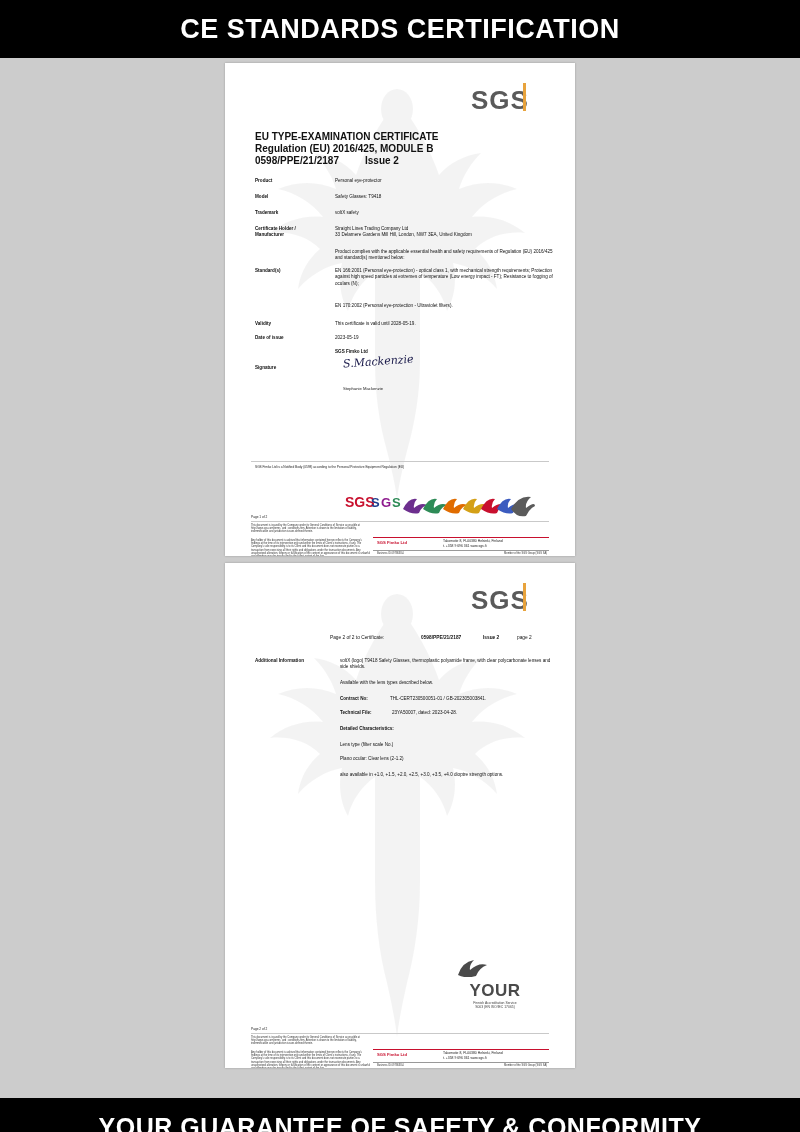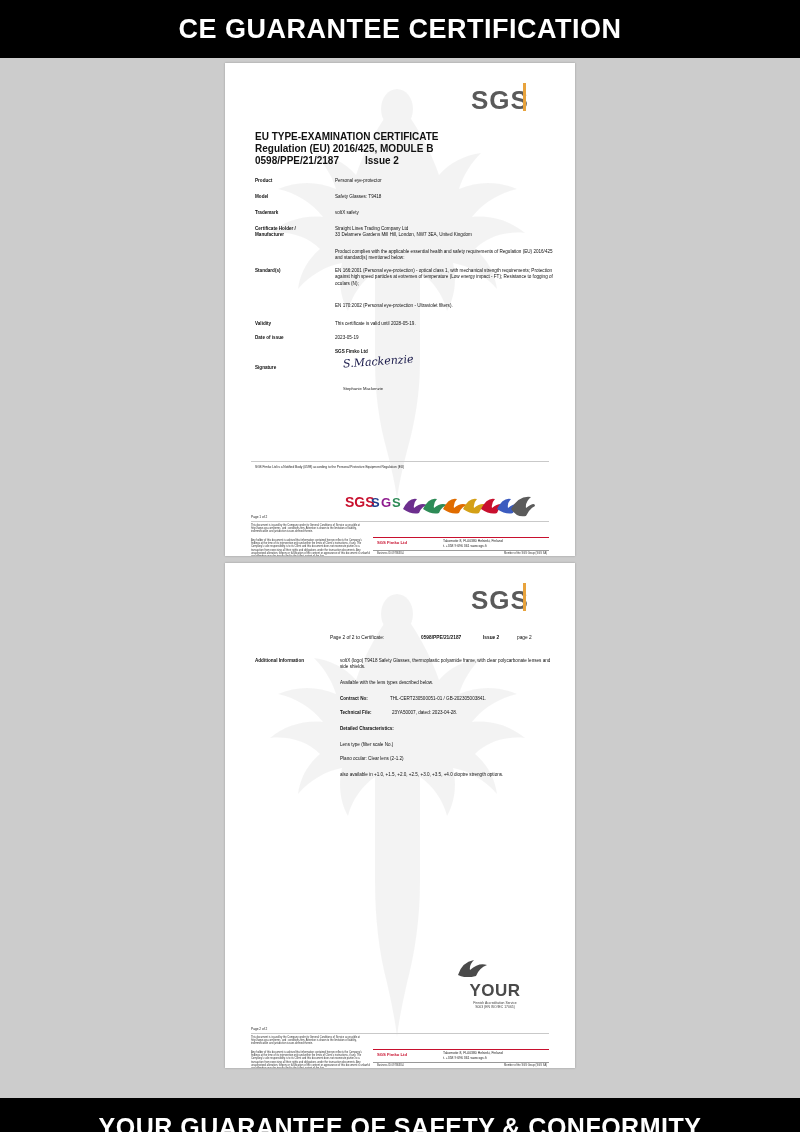--- a/index.html
+++ b/index.html
@@ -104,21 +104,21 @@
     color:#1a1a4a;
     transform:rotate(-4deg);
   }
   .sig-name{position:absolute;font-size:4.2px;color:#222;}
   .hr-thin{position:absolute;border-top:1px solid #c9c9c9;}
 </style>
 </head>
 <body>
 
 <div class="banner banner-top">
-  <span>CE GUARANTEE CERTIFICATION</span>
+  <span>CE STANDARDS CERTIFICATION</span>
 </div>
 
 <div class="stage">
 
   <div class="page page1">
 
     <div class="wm">
       <svg viewBox="0 0 350 493" preserveAspectRatio="xMidYMid meet">
         <g fill="#e9e9e9">
           <path d="M175 40 C190 60 205 85 214 112 C224 100 240 92 256 90 C246 100 238 113 234 126

